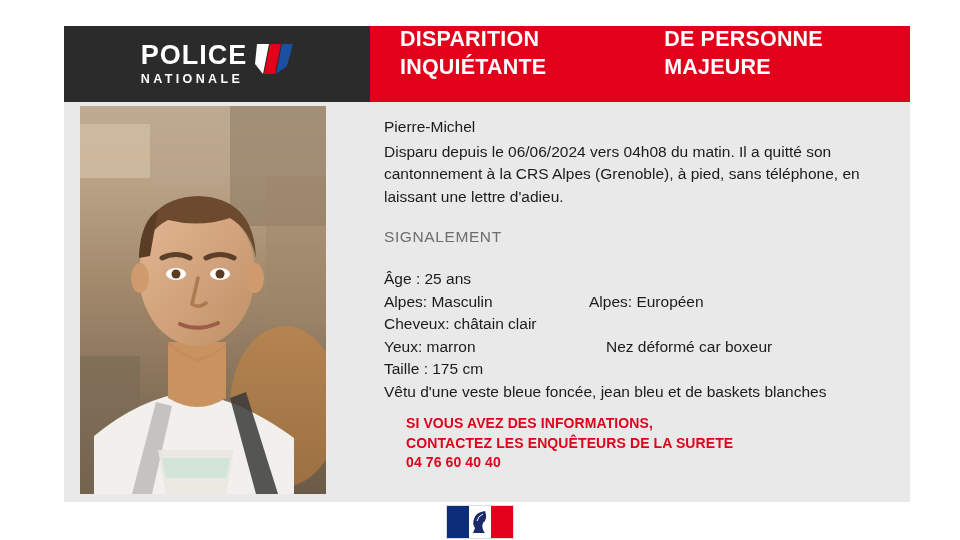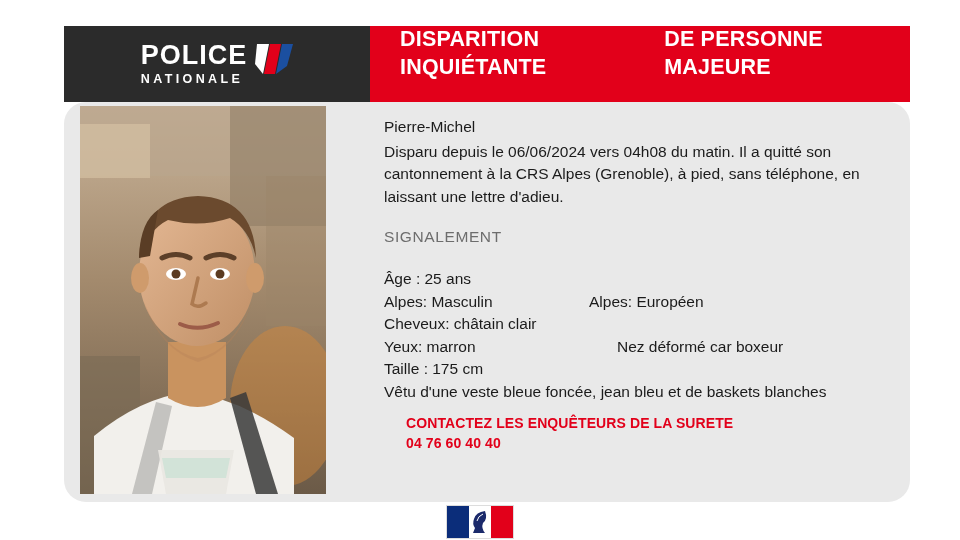--- a/index.html
+++ b/index.html
@@ -88,21 +88,20 @@
   }
 
   
   .body-area {
     position: absolute;
     left: 64px;
     top: 102px;
     width: 846px;
     height: 400px;
     background: #e9e9e9;
-    border-radius: 22px;
   }
 
   .photo {
     position: absolute;
     left: 16px;
     top: 4px;
     width: 246px;
     height: 388px;
     overflow: hidden;
     background: #5d5146;
@@ -146,21 +145,21 @@
     line-height: 1.45;
     position: relative;
     font-family: "Liberation Sans", sans-serif;
   }
   .sig-row .second {
     position: absolute;
     left: 205px;
     top: 0;
   }
   .sig-row .second.wide {
-    left: 233px;
+    left: 222px;
   }
 
   .contact {
     margin-top: 11px;
     margin-left: 22px;
   }
   .contact div {
     color: #e2001a;
     font-size: 14px;
     font-weight: bold;
@@ -314,20 +313,21 @@
         </div>
         <div class="sig-row">
           <span>Taille : 175 cm</span>
         </div>
         <div class="sig-row">
           <span>Vêtu d'une veste bleue foncée, jean bleu et de baskets blanches</span>
         </div>
       </div>
 
       <div class="contact">
+        <div>SI VOUS AVEZ DES INFORMATIONS,</div>
         <div>CONTACTEZ LES ENQUÊTEURS DE LA SURETE</div>
         <div>04 76 60 40 40</div>
       </div>
     </div>
   </div>
 
   <div class="footer">
     <div class="flag">
       <div class="band blue"></div>
       <div class="band white">

